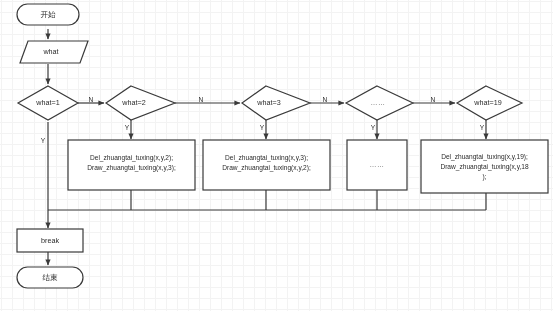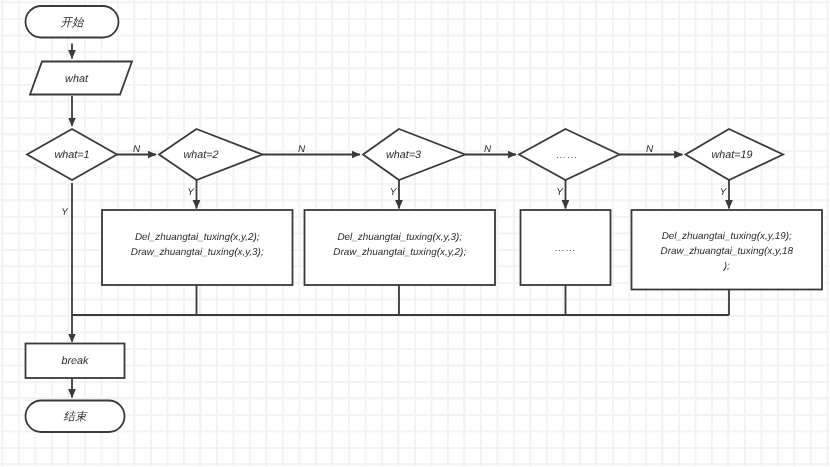--- a/index.html
+++ b/index.html
@@ -13,21 +13,20 @@
     overflow: hidden;
     background-color: #ffffff;
     background-image:
       linear-gradient(to right, #f3f3f3 1px, transparent 1px),
       linear-gradient(to bottom, #f3f3f3 1px, transparent 1px),
       linear-gradient(to right, #eaeaea 1px, transparent 1px),
       linear-gradient(to bottom, #eaeaea 1px, transparent 1px);
     background-size: 11px 11px, 11px 11px, 44px 44px, 44px 44px;
     background-position: 1px 1px, 1px 1px, 1px 1px, 1px 1px;
     font-family: "Liberation Sans", sans-serif;
-    font-style: italic;
   }
   #flow-svg {
     position: absolute;
     left: 0; top: 0;
     width: 553px;
     height: 311px;
   }
   .shape-stroke {
     fill: #ffffff;
     stroke: #3a3a3a;

